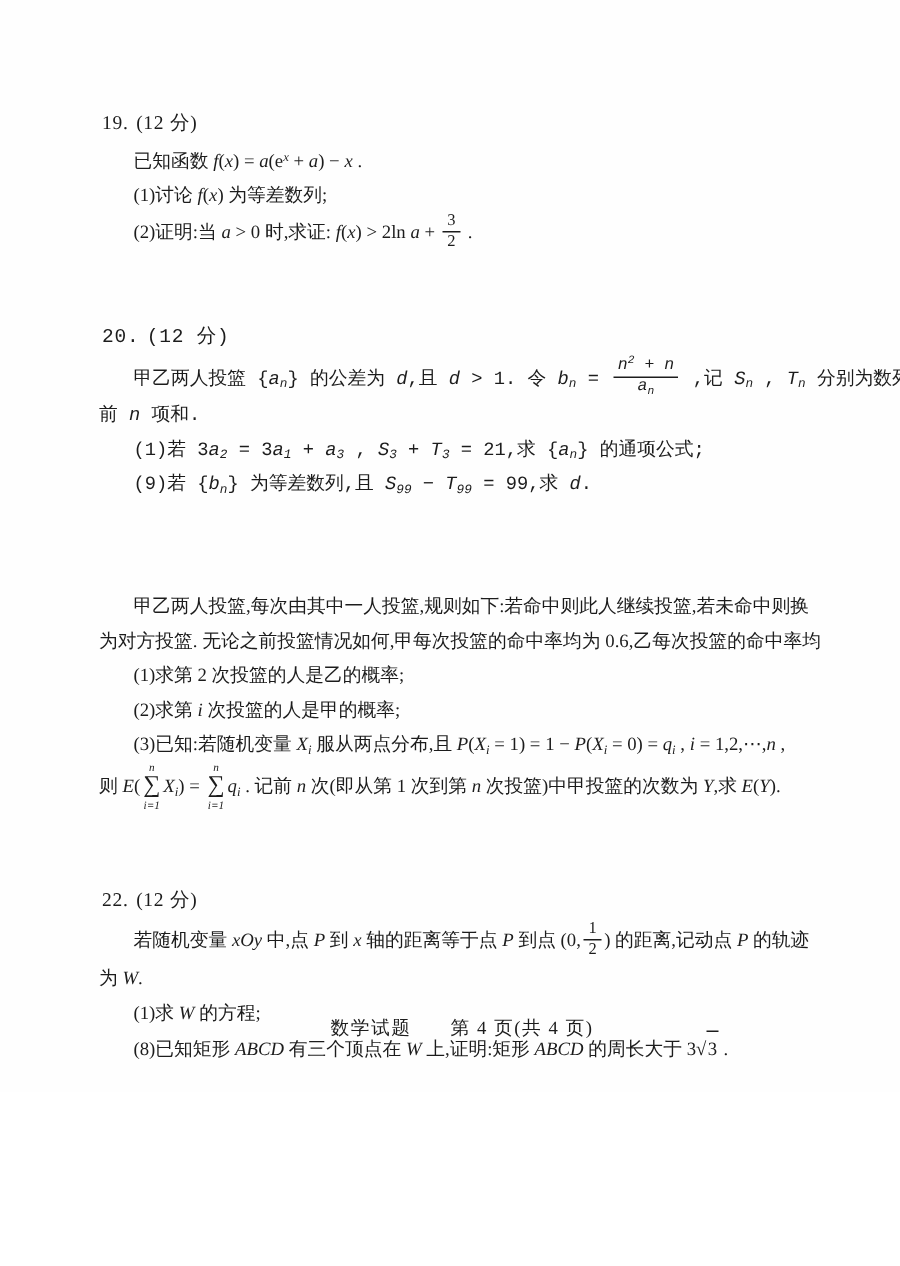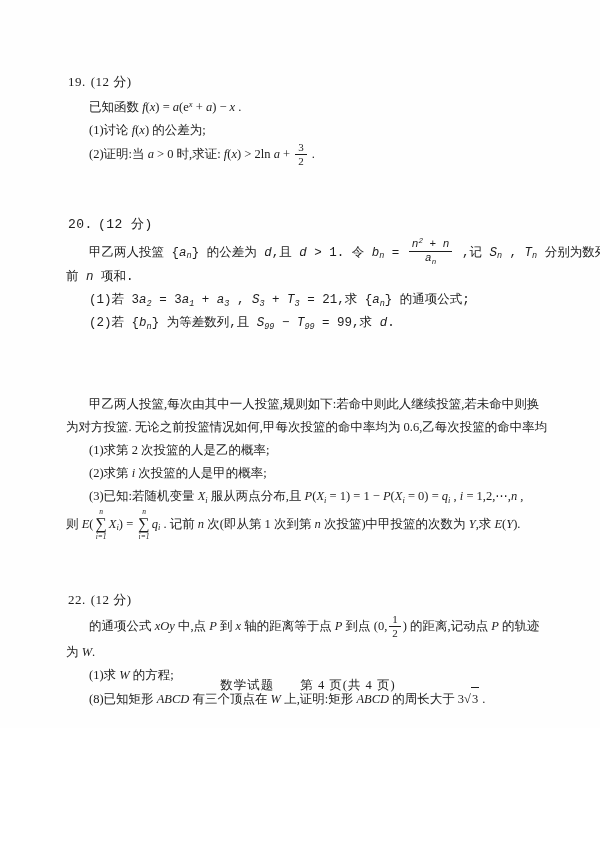--- a/index.html
+++ b/index.html
@@ -84,55 +84,55 @@
   .footer .doc-title { margin-right:26px; }
 </style>
 </head>
 <body>
 
 <div class="page">
   <div id="problems">
       <section class="problem p19">
         <div class="line line-num"><span class="pnum">19.</span><span class="pscore">(12 分)</span></div>
         <div class="line line-para"><span class="rt">已知函数 </span><span class="ri">f</span><span class="rt">(</span><span class="ri">x</span><span class="rt">) = </span><span class="ri">a</span><span class="rt">(e</span><sup class="rs">x</sup><span class="rt"> + </span><span class="ri">a</span><span class="rt">) − </span><span class="ri">x</span><span class="rt"> .</span></div>
-        <div class="line line-sub"><span class="rt">(1)讨论 </span><span class="ri">f</span><span class="rt">(</span><span class="ri">x</span><span class="rt">) 的公差为;</span></div>
+        <div class="line line-sub"><span class="rt">(1)讨论 </span><span class="ri">f</span><span class="rt">(</span><span class="ri">x</span><span class="rt">) 为等差数列;</span></div>
         <div class="line line-sub"><span class="rt">(2)证明:当 </span><span class="ri">a</span><span class="rt"> &gt; 0 时,求证:  </span><span class="ri">f</span><span class="rt">(</span><span class="ri">x</span><span class="rt">) &gt; 2ln </span><span class="ri">a</span><span class="rt"> + </span><span class="frac">
             <span class="num"><span class="rt">3</span></span>
             <span class="den"><span class="rt">2</span></span>
           </span><span class="rt"> .</span></div>
       </section>
       <section class="problem p20">
         <div class="line line-num"><span class="pnum">20.</span><span class="pscore">(12 分)</span></div>
         <div class="line line-para"><span class="rt">甲乙两人投篮 {</span><span class="ri">a</span><sub class="rs">n</sub><span class="rt">} 的公差为 </span><span class="ri">d</span><span class="rt">,且 </span><span class="ri">d</span><span class="rt"> &gt; 1. 令 </span><span class="ri">b</span><sub class="rs">n</sub><span class="rt"> = </span><span class="frac">
             <span class="num"><span class="ri">n</span><sup class="rs">2</sup><span class="rt"> + </span><span class="ri">n</span></span>
             <span class="den"><span class="ri">a</span><sub class="rs">n</sub></span>
           </span><span class="rt"> ,记 </span><span class="ri">S</span><sub class="rs">n</sub><span class="rt"> , </span><span class="ri">T</span><sub class="rs">n</sub><span class="rt"> 分别为数列 {</span><span class="ri">a</span><sub class="rs">n</sub><span class="rt">} , {</span><span class="ri">b</span><sub class="rs">n</sub><span class="rt">} 的</span></div>
         <div class="line line-cont"><span class="rt">前 </span><span class="ri">n</span><span class="rt"> 项和.</span></div>
         <div class="line line-sub"><span class="rt">(1)若 3</span><span class="ri">a</span><sub class="rs">2</sub><span class="rt"> = 3</span><span class="ri">a</span><sub class="rs">1</sub><span class="rt"> + </span><span class="ri">a</span><sub class="rs">3</sub><span class="rt"> ,  </span><span class="ri">S</span><sub class="rs">3</sub><span class="rt"> + </span><span class="ri">T</span><sub class="rs">3</sub><span class="rt"> = 21,求 {</span><span class="ri">a</span><sub class="rs">n</sub><span class="rt">} 的通项公式;</span></div>
-        <div class="line line-sub"><span class="rt">(2)若 {</span><span class="ri">b</span><sub class="rs">n</sub><span class="rt">} 为等差数列,且 </span><span class="ri">S</span><sub class="rs">99</sub><span class="rt"> − </span><span class="ri">T</span><sub class="rs">99</sub><span class="rt"> = 99,求 </span><span class="ri">d</span><span class="rt">.</span></div>
+        <div class="line line-sub"><span class="rt">(9)若 {</span><span class="ri">b</span><sub class="rs">n</sub><span class="rt">} 为等差数列,且 </span><span class="ri">S</span><sub class="rs">99</sub><span class="rt"> − </span><span class="ri">T</span><sub class="rs">99</sub><span class="rt"> = 99,求 </span><span class="ri">d</span><span class="rt">.</span></div>
       </section>
       <section class="problem p21">
         <div class="line line-para"><span class="rt">甲乙两人投篮,每次由其中一人投篮,规则如下:若命中则此人继续投篮,若未命中则换</span></div>
         <div class="line line-cont"><span class="rt">为对方投篮. 无论之前投篮情况如何,甲每次投篮的命中率均为 0.6,乙每次投篮的命中率均</span></div>
         <div class="line line-sub"><span class="rt">(1)求第 2 次投篮的人是乙的概率;</span></div>
         <div class="line line-sub"><span class="rt">(2)求第 </span><span class="ri">i</span><span class="rt"> 次投篮的人是甲的概率;</span></div>
         <div class="line line-sub"><span class="rt">(3)已知:若随机变量 </span><span class="ri">X</span><sub class="rs">i</sub><span class="rt"> 服从两点分布,且 </span><span class="ri">P</span><span class="rt">(</span><span class="ri">X</span><sub class="rs">i</sub><span class="rt"> = 1) = 1 − </span><span class="ri">P</span><span class="rt">(</span><span class="ri">X</span><sub class="rs">i</sub><span class="rt"> = 0) = </span><span class="ri">q</span><sub class="rs">i</sub><span class="rt"> ,  </span><span class="ri">i</span><span class="rt"> = 1,2,⋯,</span><span class="ri">n</span><span class="rt"> ,</span></div>
         <div class="line line-cont"><span class="rt">则 </span><span class="ri">E</span><span class="rt">(</span><span class="bigop">
             <span class="lim">n</span>
             <span class="sigma">∑</span>
             <span class="lim">i=1</span>
           </span><span class="ri">X</span><sub class="rs">i</sub><span class="rt">) = </span><span class="bigop">
             <span class="lim">n</span>
             <span class="sigma">∑</span>
             <span class="lim">i=1</span>
           </span><span class="ri">q</span><sub class="rs">i</sub><span class="rt"> .  记前 </span><span class="ri">n</span><span class="rt"> 次(即从第 1 次到第 </span><span class="ri">n</span><span class="rt"> 次投篮)中甲投篮的次数为 </span><span class="ri">Y</span><span class="rt">,求 </span><span class="ri">E</span><span class="rt">(</span><span class="ri">Y</span><span class="rt">).</span></div>
       </section>
       <section class="problem p22">
         <div class="line line-num"><span class="pnum">22.</span><span class="pscore">(12 分)</span></div>
-        <div class="line line-para"><span class="rt">的通项公式 </span><span class="ri">xOy</span><span class="rt"> 中,点 </span><span class="ri">P</span><span class="rt"> 到 </span><span class="ri">x</span><span class="rt"> 轴的距离等于点 </span><span class="ri">P</span><span class="rt"> 到点 (0,</span><span class="frac">
+        <div class="line line-para"><span class="rt">若随机变量 </span><span class="ri">xOy</span><span class="rt"> 中,点 </span><span class="ri">P</span><span class="rt"> 到 </span><span class="ri">x</span><span class="rt"> 轴的距离等于点 </span><span class="ri">P</span><span class="rt"> 到点 (0,</span><span class="frac">
             <span class="num"><span class="rt">1</span></span>
             <span class="den"><span class="rt">2</span></span>
           </span><span class="rt">) 的距离,记动点 </span><span class="ri">P</span><span class="rt"> 的轨迹</span></div>
         <div class="line line-cont"><span class="rt">为 </span><span class="ri">W</span><span class="rt">.</span></div>
         <div class="line line-sub"><span class="rt">(1)求 </span><span class="ri">W</span><span class="rt"> 的方程;</span></div>
         <div class="line line-sub"><span class="rt">(8)已知矩形 </span><span class="ri">ABCD</span><span class="rt"> 有三个顶点在 </span><span class="ri">W</span><span class="rt"> 上,证明:矩形 </span><span class="ri">ABCD</span><span class="rt"> 的周长大于 3</span><span class="sqrt">
             <span class="rad">√</span>
             <span class="sqbody"><span class="rt">3</span></span>
           </span><span class="rt"> .</span></div>
       </section>

